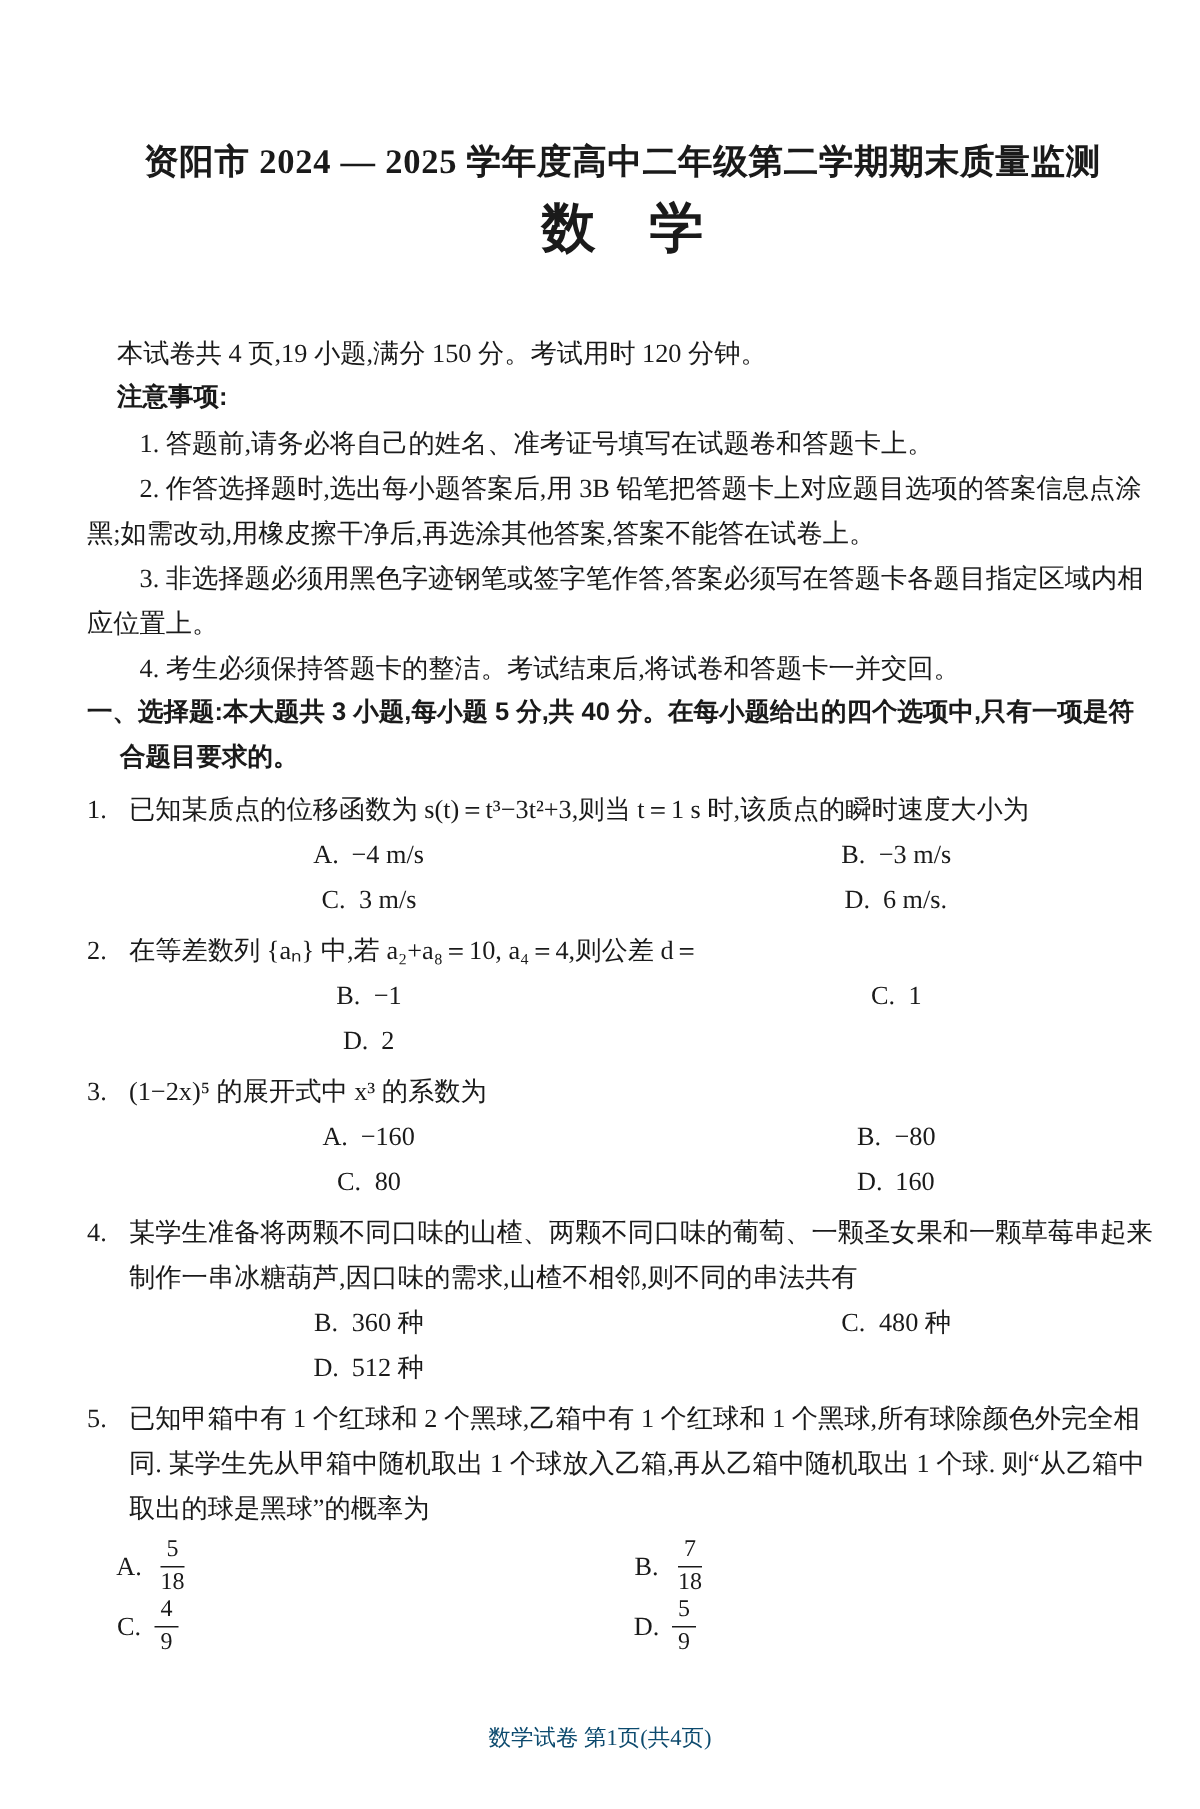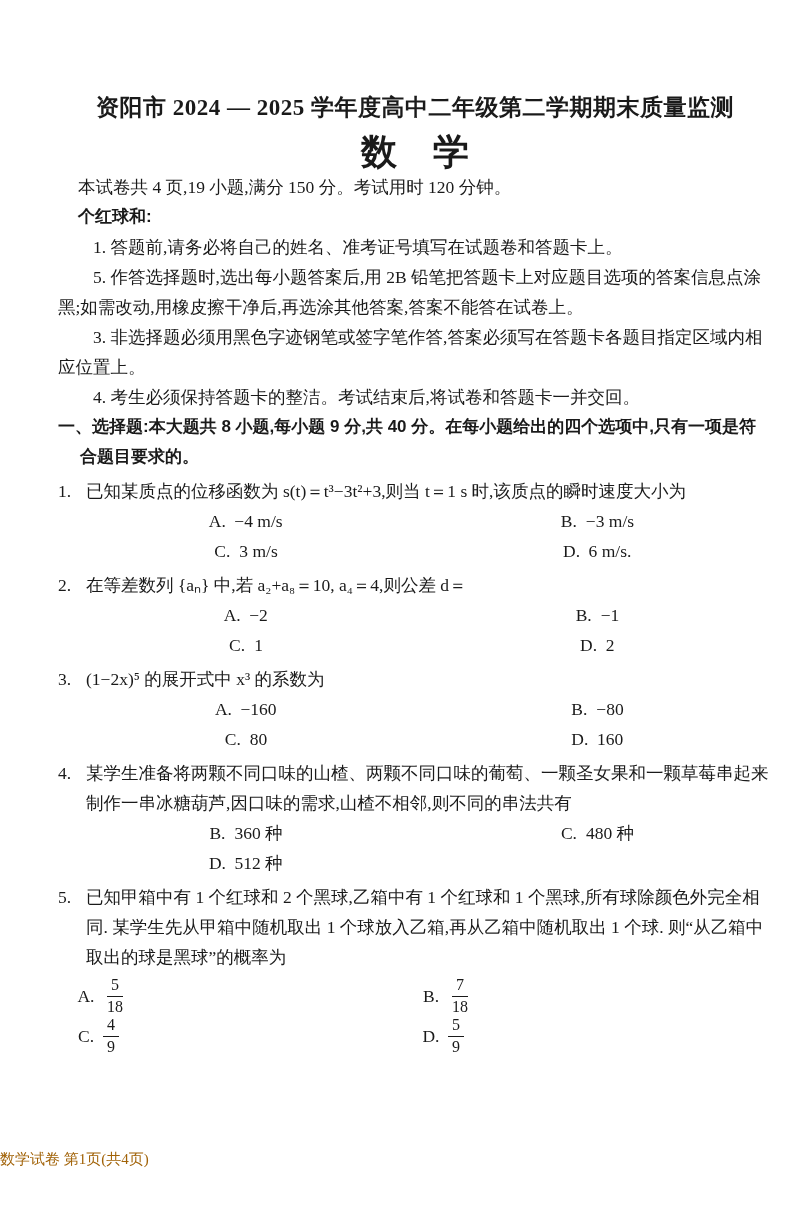--- a/index.html
+++ b/index.html
@@ -24,20 +24,21 @@
     letter-spacing: 0.5px;
   }
   .title2 {
     text-align: center;
     font-weight: 700;
     font-size: 36px;
     line-height: 40px;
     margin-top: 8px;
   }
   .intro {
+    margin-top: 48px;
     text-indent: 20px;
   }
   .notice-heading {
     font-family: "Liberation Sans", sans-serif;
     font-weight: 700;
     text-indent: 20px;
     font-size: 17px;
   }
   .notice-item { text-indent: 35px; }
   .section-heading {
@@ -74,61 +75,60 @@
     line-height: 1.15;
     vertical-align: middle;
   }
   .frac .num { padding: 0 4px 1px; border-bottom: 1.3px solid #1a1a1a; }
   .frac .den { padding: 1px 4px 0; }
   .footer {
     position: absolute;
     left: 0;
     right: 0;
     top: 1148px;
-    text-align: left;
+    text-align: center;
     font-size: 15px;
     line-height: 22px;
-    color: #a16207;
+    color: #0c4a6e;
   }
 </style>
 </head>
 <body>
 
 <div class="page">
 
   <div class="title1">资阳市 2024 — 2025 学年度高中二年级第二学期期末质量监测</div>
   <div class="title2">数　学</div>
 
   <div class="intro">本试卷共 4 页,19 小题,满分 150 分。考试用时 120 分钟。</div>
 
-  <div class="notice-heading">个红球和:</div>
+  <div class="notice-heading">注意事项:</div>
   <div class="notice-item">1. 答题前,请务必将自己的姓名、准考证号填写在试题卷和答题卡上。</div>
-  <div class="notice-item">5. 作答选择题时,选出每小题答案后,用 2B 铅笔把答题卡上对应题目选项的答案信息点涂黑;如需改动,用橡皮擦干净后,再选涂其他答案,答案不能答在试卷上。</div>
+  <div class="notice-item">2. 作答选择题时,选出每小题答案后,用 3B 铅笔把答题卡上对应题目选项的答案信息点涂黑;如需改动,用橡皮擦干净后,再选涂其他答案,答案不能答在试卷上。</div>
   <div class="notice-item">3. 非选择题必须用黑色字迹钢笔或签字笔作答,答案必须写在答题卡各题目指定区域内相应位置上。</div>
   <div class="notice-item">4. 考生必须保持答题卡的整洁。考试结束后,将试卷和答题卡一并交回。</div>
 
-  <div class="section-heading">一、选择题:本大题共 8 小题,每小题 9 分,共 40 分。在每小题给出的四个选项中,只有一项是符合题目要求的。</div>
+  <div class="section-heading">一、选择题:本大题共 3 小题,每小题 5 分,共 40 分。在每小题给出的四个选项中,只有一项是符合题目要求的。</div>
 
   <div class="question">
     <span class="qnum">1.</span>
     <span class="qtext">已知某质点的位移函数为 s(t)＝t³−3t²+3,则当 t＝1 s 时,该质点的瞬时速度大小为</span>
   </div>
   <div class="options">
     <div class="option"><span class="opt-label">A.</span><span>−4 m/s</span></div>
     <div class="option"><span class="opt-label">B.</span><span>−3 m/s</span></div>
     <div class="option"><span class="opt-label">C.</span><span>3 m/s</span></div>
     <div class="option"><span class="opt-label">D.</span><span>6 m/s.</span></div>
   </div>
 
   <div class="question">
     <span class="qnum">2.</span>
     <span class="qtext">在等差数列 {aₙ} 中,若 a₂+a₈＝10, a₄＝4,则公差 d＝</span>
   </div>
   <div class="options">
-    <div class="option"><span class="opt-label">A.</span><span>−2</span></div>
     <div class="option"><span class="opt-label">B.</span><span>−1</span></div>
     <div class="option"><span class="opt-label">C.</span><span>1</span></div>
     <div class="option"><span class="opt-label">D.</span><span>2</span></div>
   </div>
 
   <div class="question">
     <span class="qnum">3.</span>
     <span class="qtext">(1−2x)⁵ 的展开式中 x³ 的系数为</span>
   </div>
   <div class="options">

